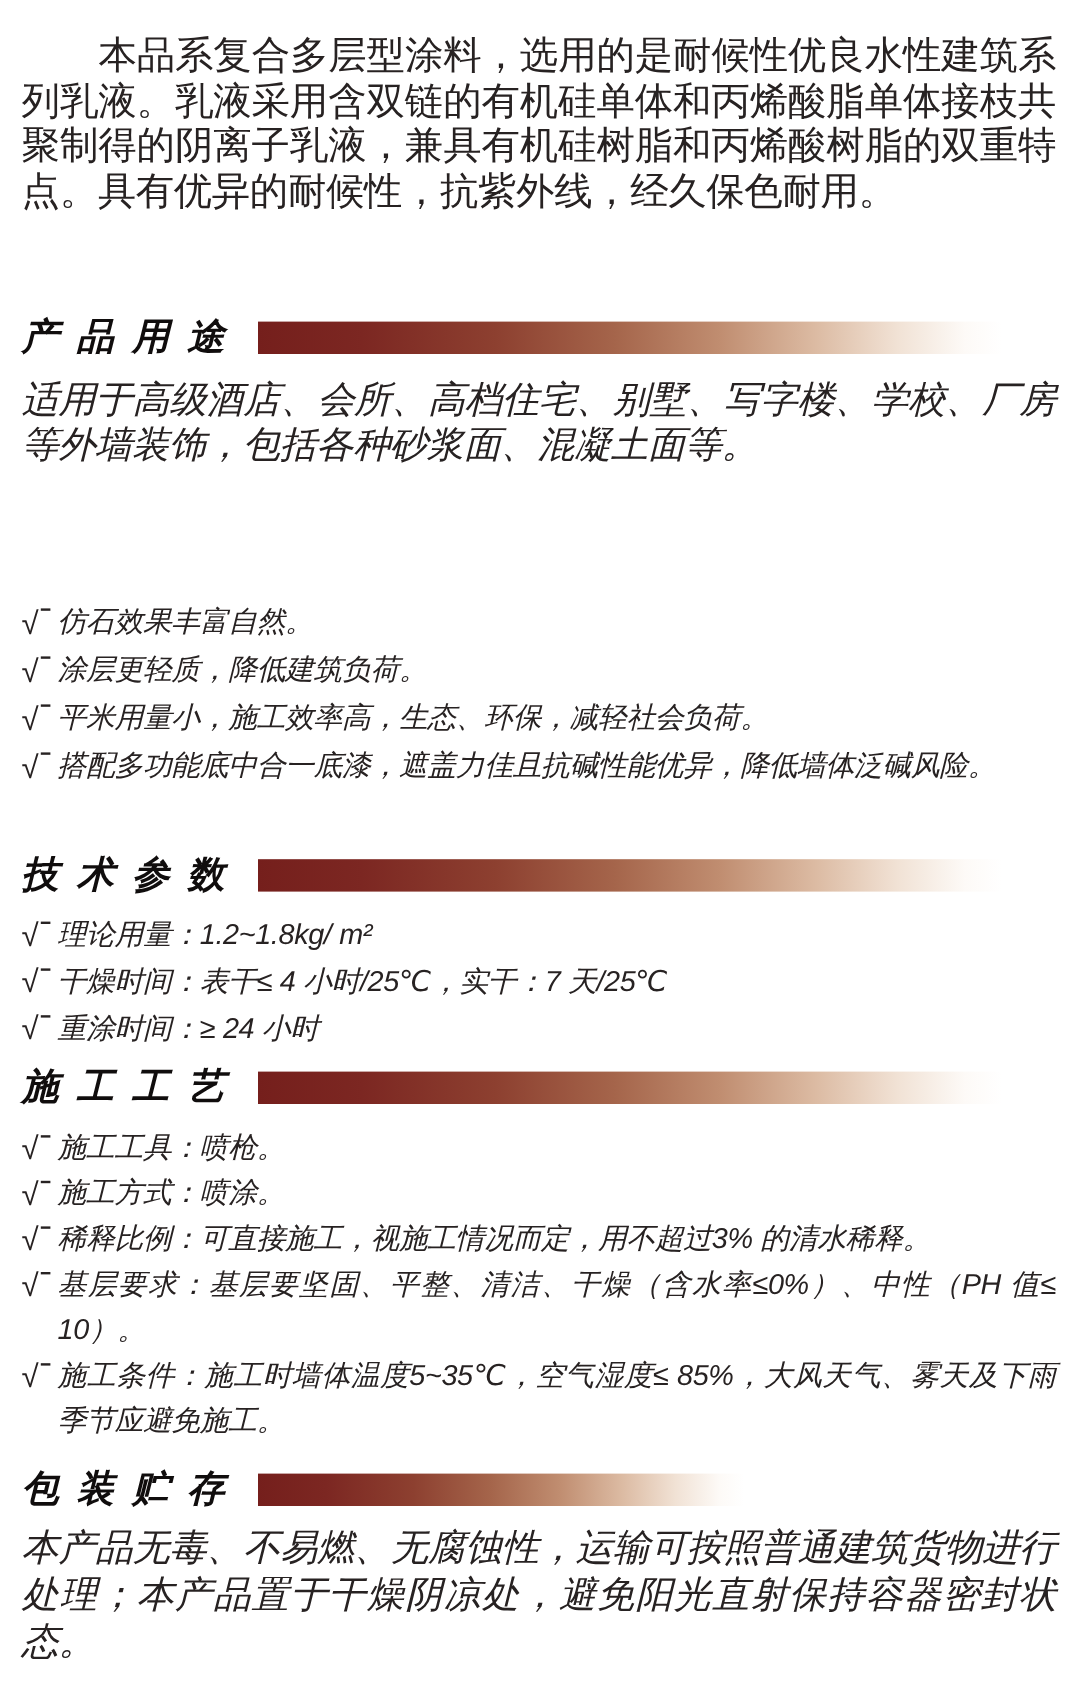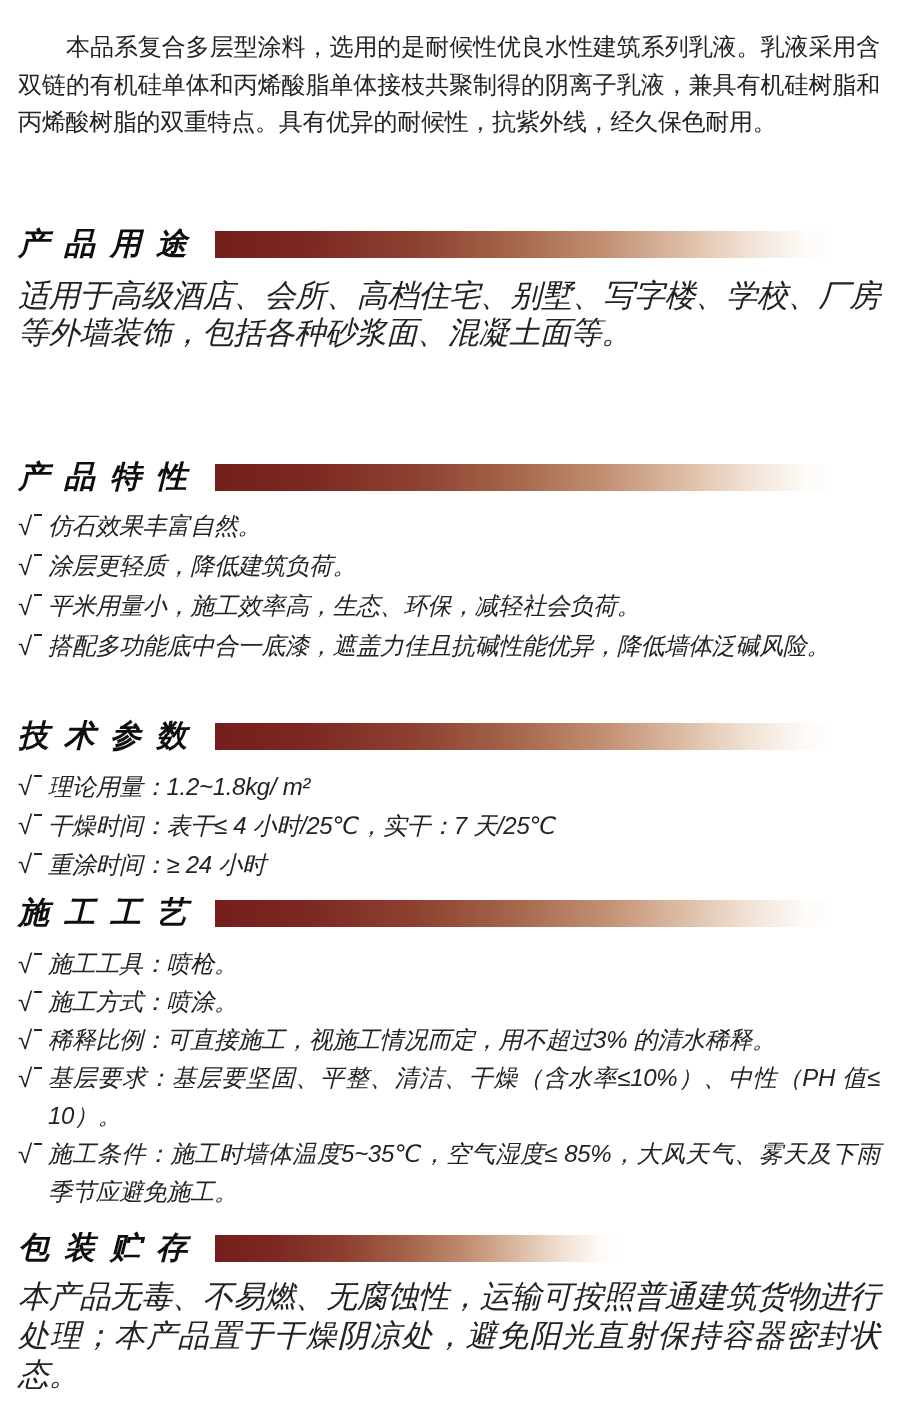--- a/index.html
+++ b/index.html
@@ -10,21 +10,21 @@
     margin: 0 auto;
     background: #ffffff;
     box-sizing: border-box;
     padding: 0 20px 0 18px;
     overflow: hidden;
     font-family: "Liberation Sans", "DejaVu Sans", sans-serif;
     color: #272222;
   }
   .intro {
     margin: 28px 0 0 0;
-    font-size: 24px;
+    font-size: 32px;
     line-height: 37.5px;
     letter-spacing: -0.3px;
     text-align: justify;
     text-indent: 2em;
   }
   .sec { position: relative; font-style: italic; }
   .sec-header { position: relative; height: 30px; }
   .sec-title {
     margin: 0;
     font-size: 31px;
@@ -97,24 +97,20 @@
   <p class="intro">本品系复合多层型涂料，选用的是耐候性优良水性建筑系列乳液。乳液采用含双链的有机硅单体和丙烯酸脂单体接枝共聚制得的阴离子乳液，兼具有机硅树脂和丙烯酸树脂的双重特点。具有优异的耐候性，抗紫外线，经久保色耐用。</p>
   <div id="sections">
       <section class="sec s1">
         <div class="sec-header">
           <h2 class="sec-title">产品用途</h2>
           <div class="sec-bar"></div>
         </div>
         <p class="sec-text">适用于高级酒店、会所、高档住宅、别墅、写字楼、学校、厂房等外墙装饰，包括各种砂浆面、混凝土面等。</p>
       </section>
       <section class="sec s2">
-        <div class="sec-header">
-          <h2 class="sec-title">产品特性</h2>
-          <div class="sec-bar"></div>
-        </div>
         <ul class="bullets">
           <li class="bullet">
             <span class="tick">√</span>
             <span class="bullet-text">仿石效果丰富自然。</span>
           </li>
           <li class="bullet">
             <span class="tick">√</span>
             <span class="bullet-text">涂层更轻质，降低建筑负荷。</span>
           </li>
           <li class="bullet">
@@ -160,21 +156,21 @@
           <li class="bullet">
             <span class="tick">√</span>
             <span class="bullet-text">施工方式：喷涂。</span>
           </li>
           <li class="bullet">
             <span class="tick">√</span>
             <span class="bullet-text">稀释比例：可直接施工，视施工情况而定，用不超过3% 的清水稀释。</span>
           </li>
           <li class="bullet">
             <span class="tick">√</span>
-            <span class="bullet-text">基层要求：基层要坚固、平整、清洁、干燥（含水率≤10%）、中性（PH 值≤ 10）。</span>
+            <span class="bullet-text">基层要求：基层要坚固、平整、清洁、干燥（含水率≤0%）、中性（PH 值≤ 10）。</span>
           </li>
           <li class="bullet">
             <span class="tick">√</span>
             <span class="bullet-text">施工条件：施工时墙体温度5~35℃，空气湿度≤ 85%，大风天气、雾天及下雨季节应避免施工。</span>
           </li>
         </ul>
       </section>
       <section class="sec s5">
         <div class="sec-header">
           <h2 class="sec-title">包装贮存</h2>

